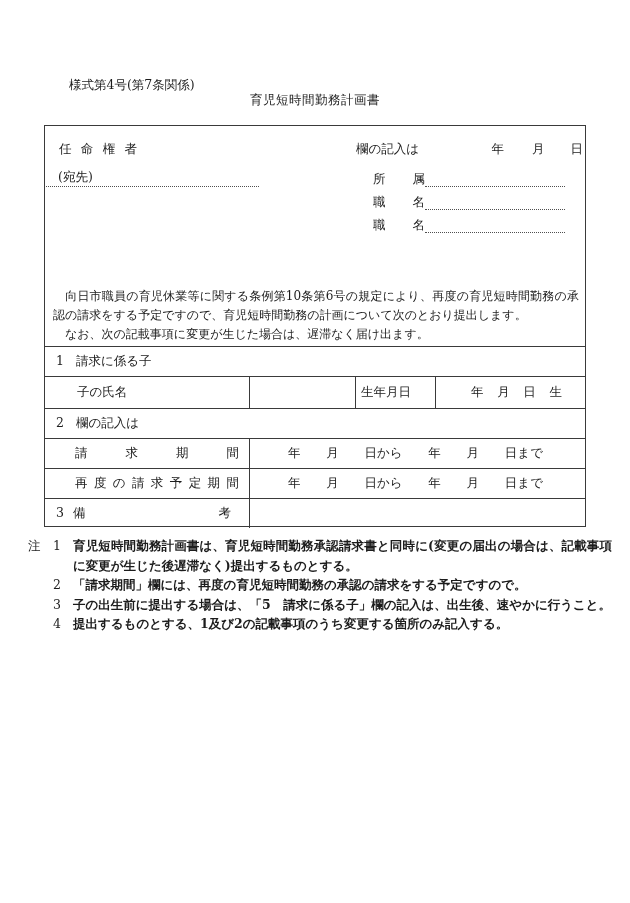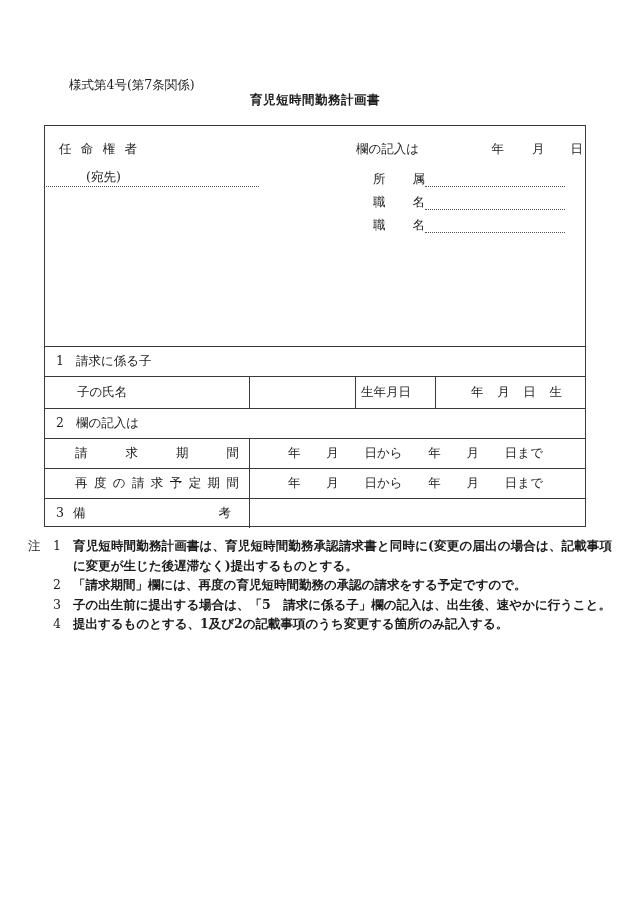--- a/index.html
+++ b/index.html
@@ -6,33 +6,33 @@
   html,body { background:#ffffff; }
   body {
     width:630px; height:903px; position:relative; overflow:hidden;
     font-family:"DejaVu Serif","Liberation Serif",serif;
     color:#1c1c1c; font-size:12.5px; line-height:1;
   }
   .abs { position:absolute; }
 
   
   .form-number { left:45px; top:79px;margin-left:24px; }
-  .page-title  { left:0; right:0; top:94px; text-align:center; letter-spacing:0.5px;font-weight:bold; }
+  .page-title  { left:0; right:0; top:94px; text-align:center; letter-spacing:0.5px; }
 
   
   .main-box {
     left:44px; top:125px; width:542px; height:402px;
     border:1px solid #3a3a3a; position:absolute;
   }
 
   
   .appointer { left:14px; top:17px; width:78px; }
   .addressee-field {
     left:1px; top:42px; width:213px; height:19px;
-    border-bottom:1.5px dotted #4f4f4f; text-indent:12px; line-height:17px;padding-left:28px;
+    border-bottom:1.5px dotted #4f4f4f; text-indent:12px; line-height:17px;
   }
   .date-row { left:311px; top:17px; width:229px; display:flex; align-items:center; }
   .date-row .sp { flex:1; }
   .date-row .u-month { margin-left:28px; }
   .date-row .u-day   { margin-left:26px; margin-right:2px; }
 
   .dotted-row { display:flex; align-items:flex-end; height:21px; position:absolute; }
   .dotted-row .lbl { width:52px; padding-bottom:2px; }
   .dotted-row .dotline { flex:1; border-bottom:1.5px dotted #4f4f4f; }
   .aff-row  { left:328px; top:40px; width:192px; }
@@ -111,20 +111,22 @@
   </div>
   <div class="dotted-row job-row2">
     <span class="lbl justify-chars">
         <span>職</span>
         <span>名</span>
       </span>
     <span class="dotline"></span>
   </div>
 
   <div class="statement">
+    <div>　向日市職員の育児休業等に関する条例第10条第6号の規定により、再度の育児短時間勤務の承認の請求をする予定ですので、育児短時間勤務の計画について次のとおり提出します。</div>
+    <div>　なお、次の記載事項に変更が生じた場合は、遅滞なく届け出ます。</div>
   </div>
 
   <div class="form-table">
 
     <div class="trow h30 sec-row">
       <span class="sec-no">1</span>
       <span>請求に係る子</span>
     </div>
 
     <div class="trow h32">

